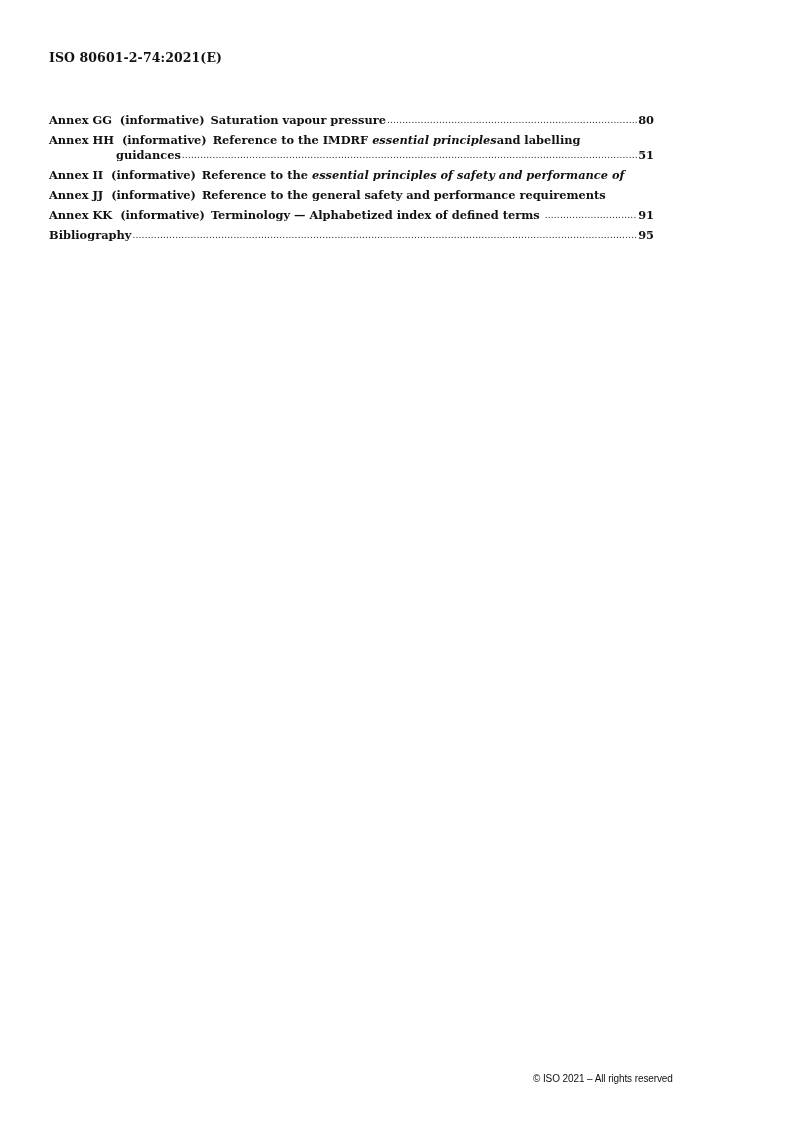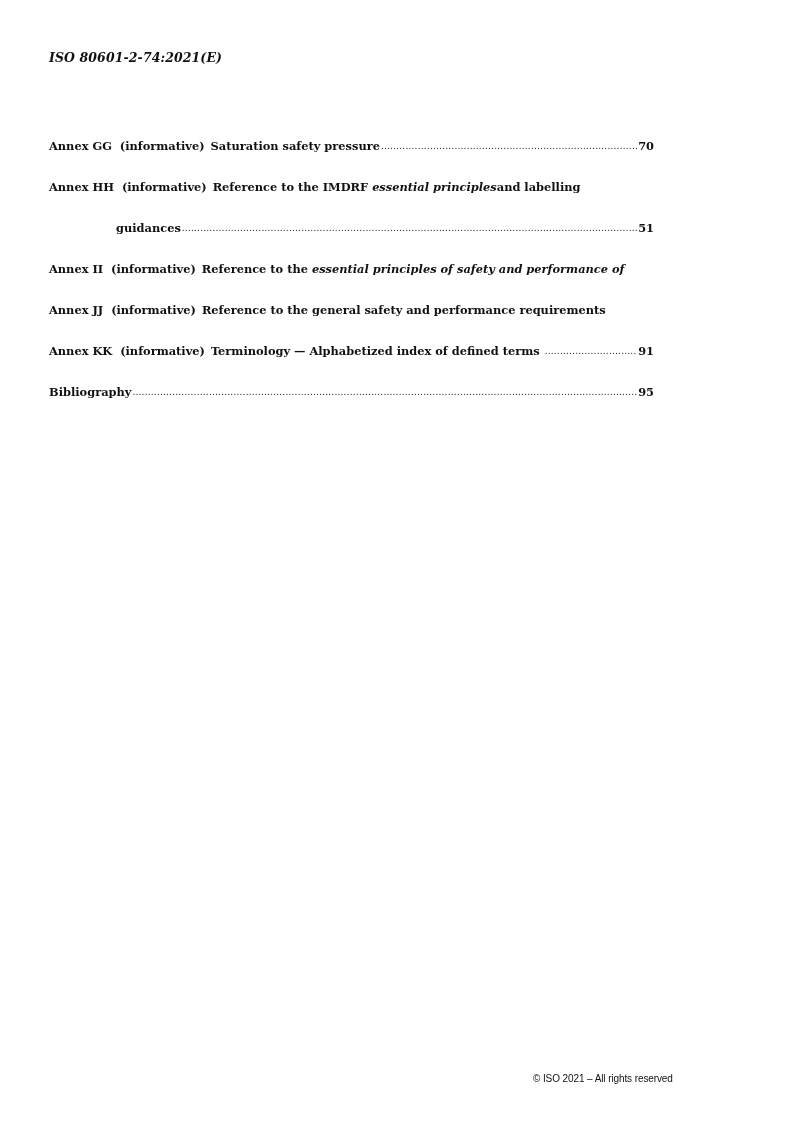--- a/index.html
+++ b/index.html
@@ -1,42 +1,42 @@
 <!DOCTYPE html>
 <html><head>
 <meta charset="utf-8">
 <style>
   html, body { margin:0; padding:0; background:#ffffff; }
   body { width:793px; height:1122px; position:relative; overflow:hidden;
          font-family:"DejaVu Serif","Liberation Serif",serif; color:#111; }
-  .header { position:absolute; left:49px; top:50px; font-weight:bold; font-size:12.5px; letter-spacing:0.1px;font-style:italic; }
+  .header { position:absolute; left:49px; top:50px; font-weight:bold; font-size:12.5px; letter-spacing:0.1px; }
   .toc { position:absolute; left:49px; top:113px; width:605px; font-weight:bold; font-size:11.4px; line-height:15px; }
   .entry { position:relative; margin-bottom:5px; }
-  .line { display:flex; align-items:flex-end; white-space:nowrap;margin-top:26px; }
+  .line { display:flex; align-items:flex-end; white-space:nowrap; }
   .cont { padding-left:67px; }
   .gap { display:inline-block; width:6px; }
   .dots { flex:1; overflow:hidden; white-space:nowrap; font-weight:normal; font-size:9px; letter-spacing:0.2px; margin:0 1px; color:#222; }
   .dots::before { content:"..................................................................................................................................................................................................................................................................................................................................................................................."; }
   .page { text-align:right; }
   i { font-style:italic; }
   .footer-left { position:absolute; left:70px; top:1127px; font-weight:bold; font-size:16px; }
   .footer-right { position:absolute; left:509px; top:1073px; font-family:"Liberation Sans","DejaVu Sans",sans-serif; font-size:10px; letter-spacing:-0.1px;margin-left:24px; }
 </style>
 </head>
 <body>
 
 <div class="header">ISO 80601-2-74:2021(E)</div>
 
 <div class="toc">
 
   <div class="entry">
     <div class="line">
-      <span>Annex GG</span>&nbsp;&nbsp;<span>(informative)</span><span class="gap"></span><span>Saturation safety pressure</span>
+      <span>Annex GG</span>&nbsp;&nbsp;<span>(informative)</span><span class="gap"></span><span>Saturation vapour pressure</span>
       <span class="dots"></span>
-      <span class="page">70</span>
+      <span class="page">80</span>
     </div>
   </div>
 
   <div class="entry">
     <div class="line">
       <span>Annex HH</span>&nbsp;&nbsp;<span>(informative)</span><span class="gap"></span><span>Reference to the IMDRF </span>&nbsp;<i>essential principles</i><span> and labelling</span>
     </div>
     <div class="line cont">
       <span>guidances</span>
       <span class="dots"></span>

